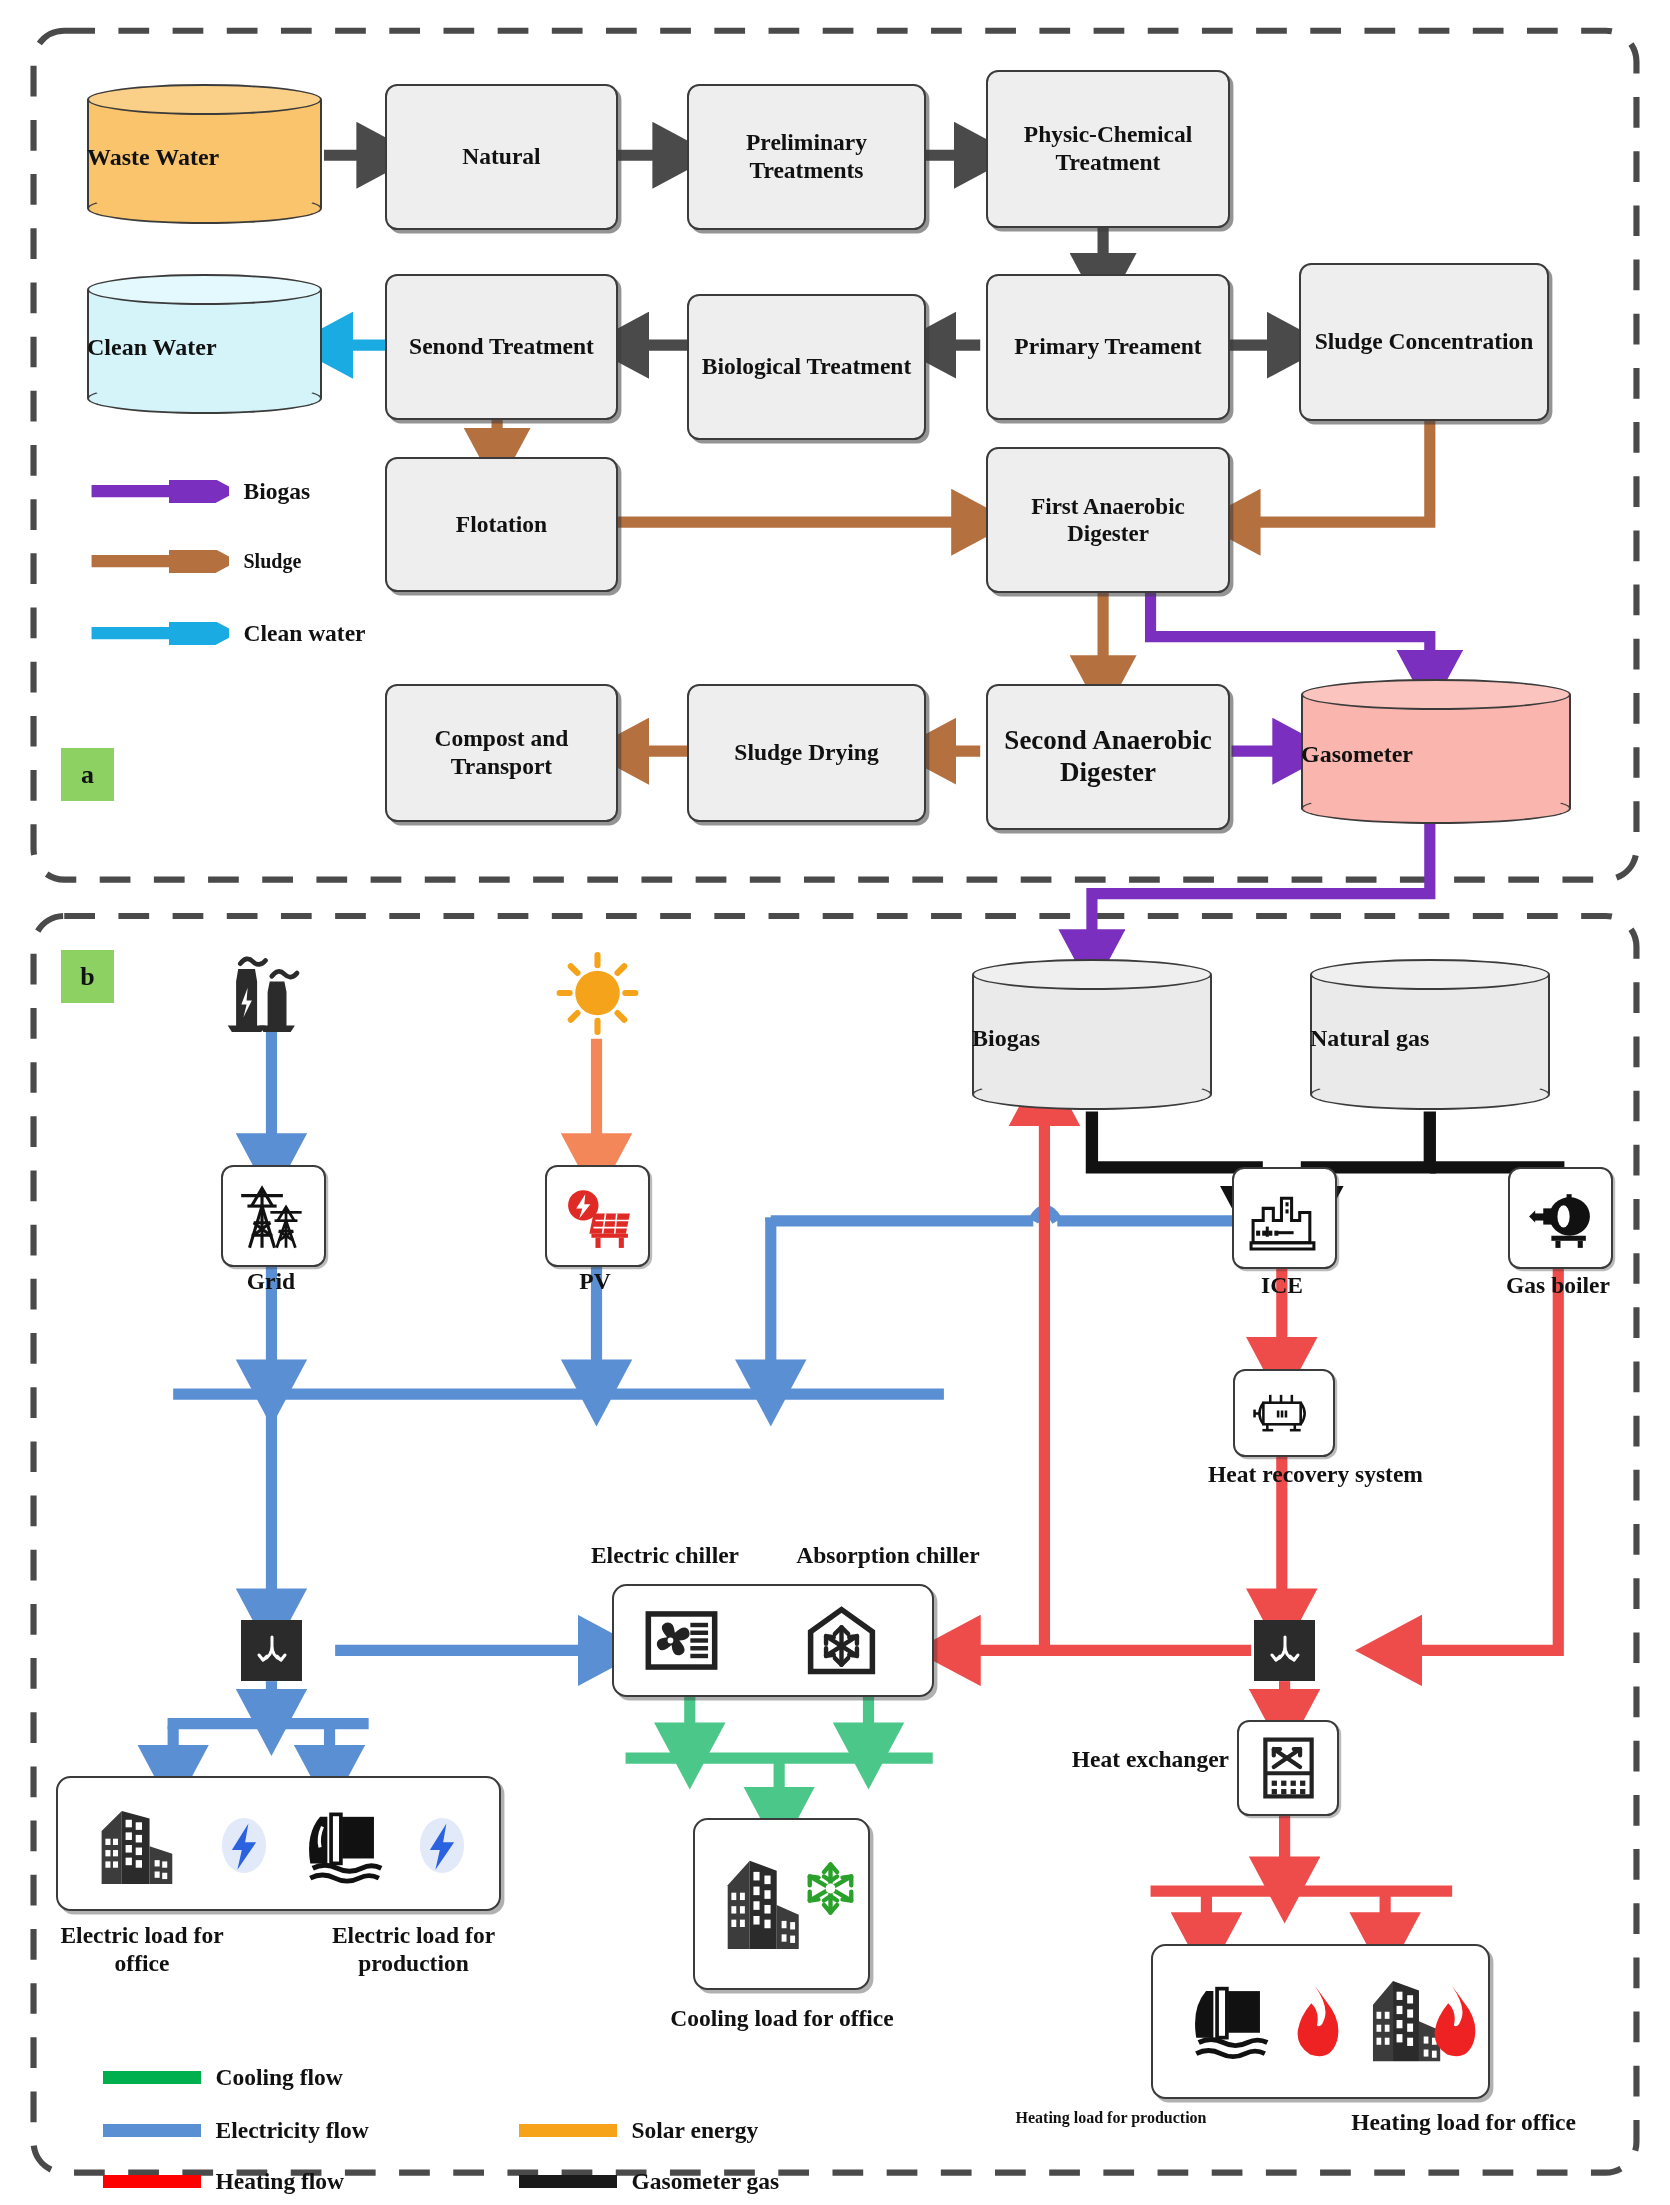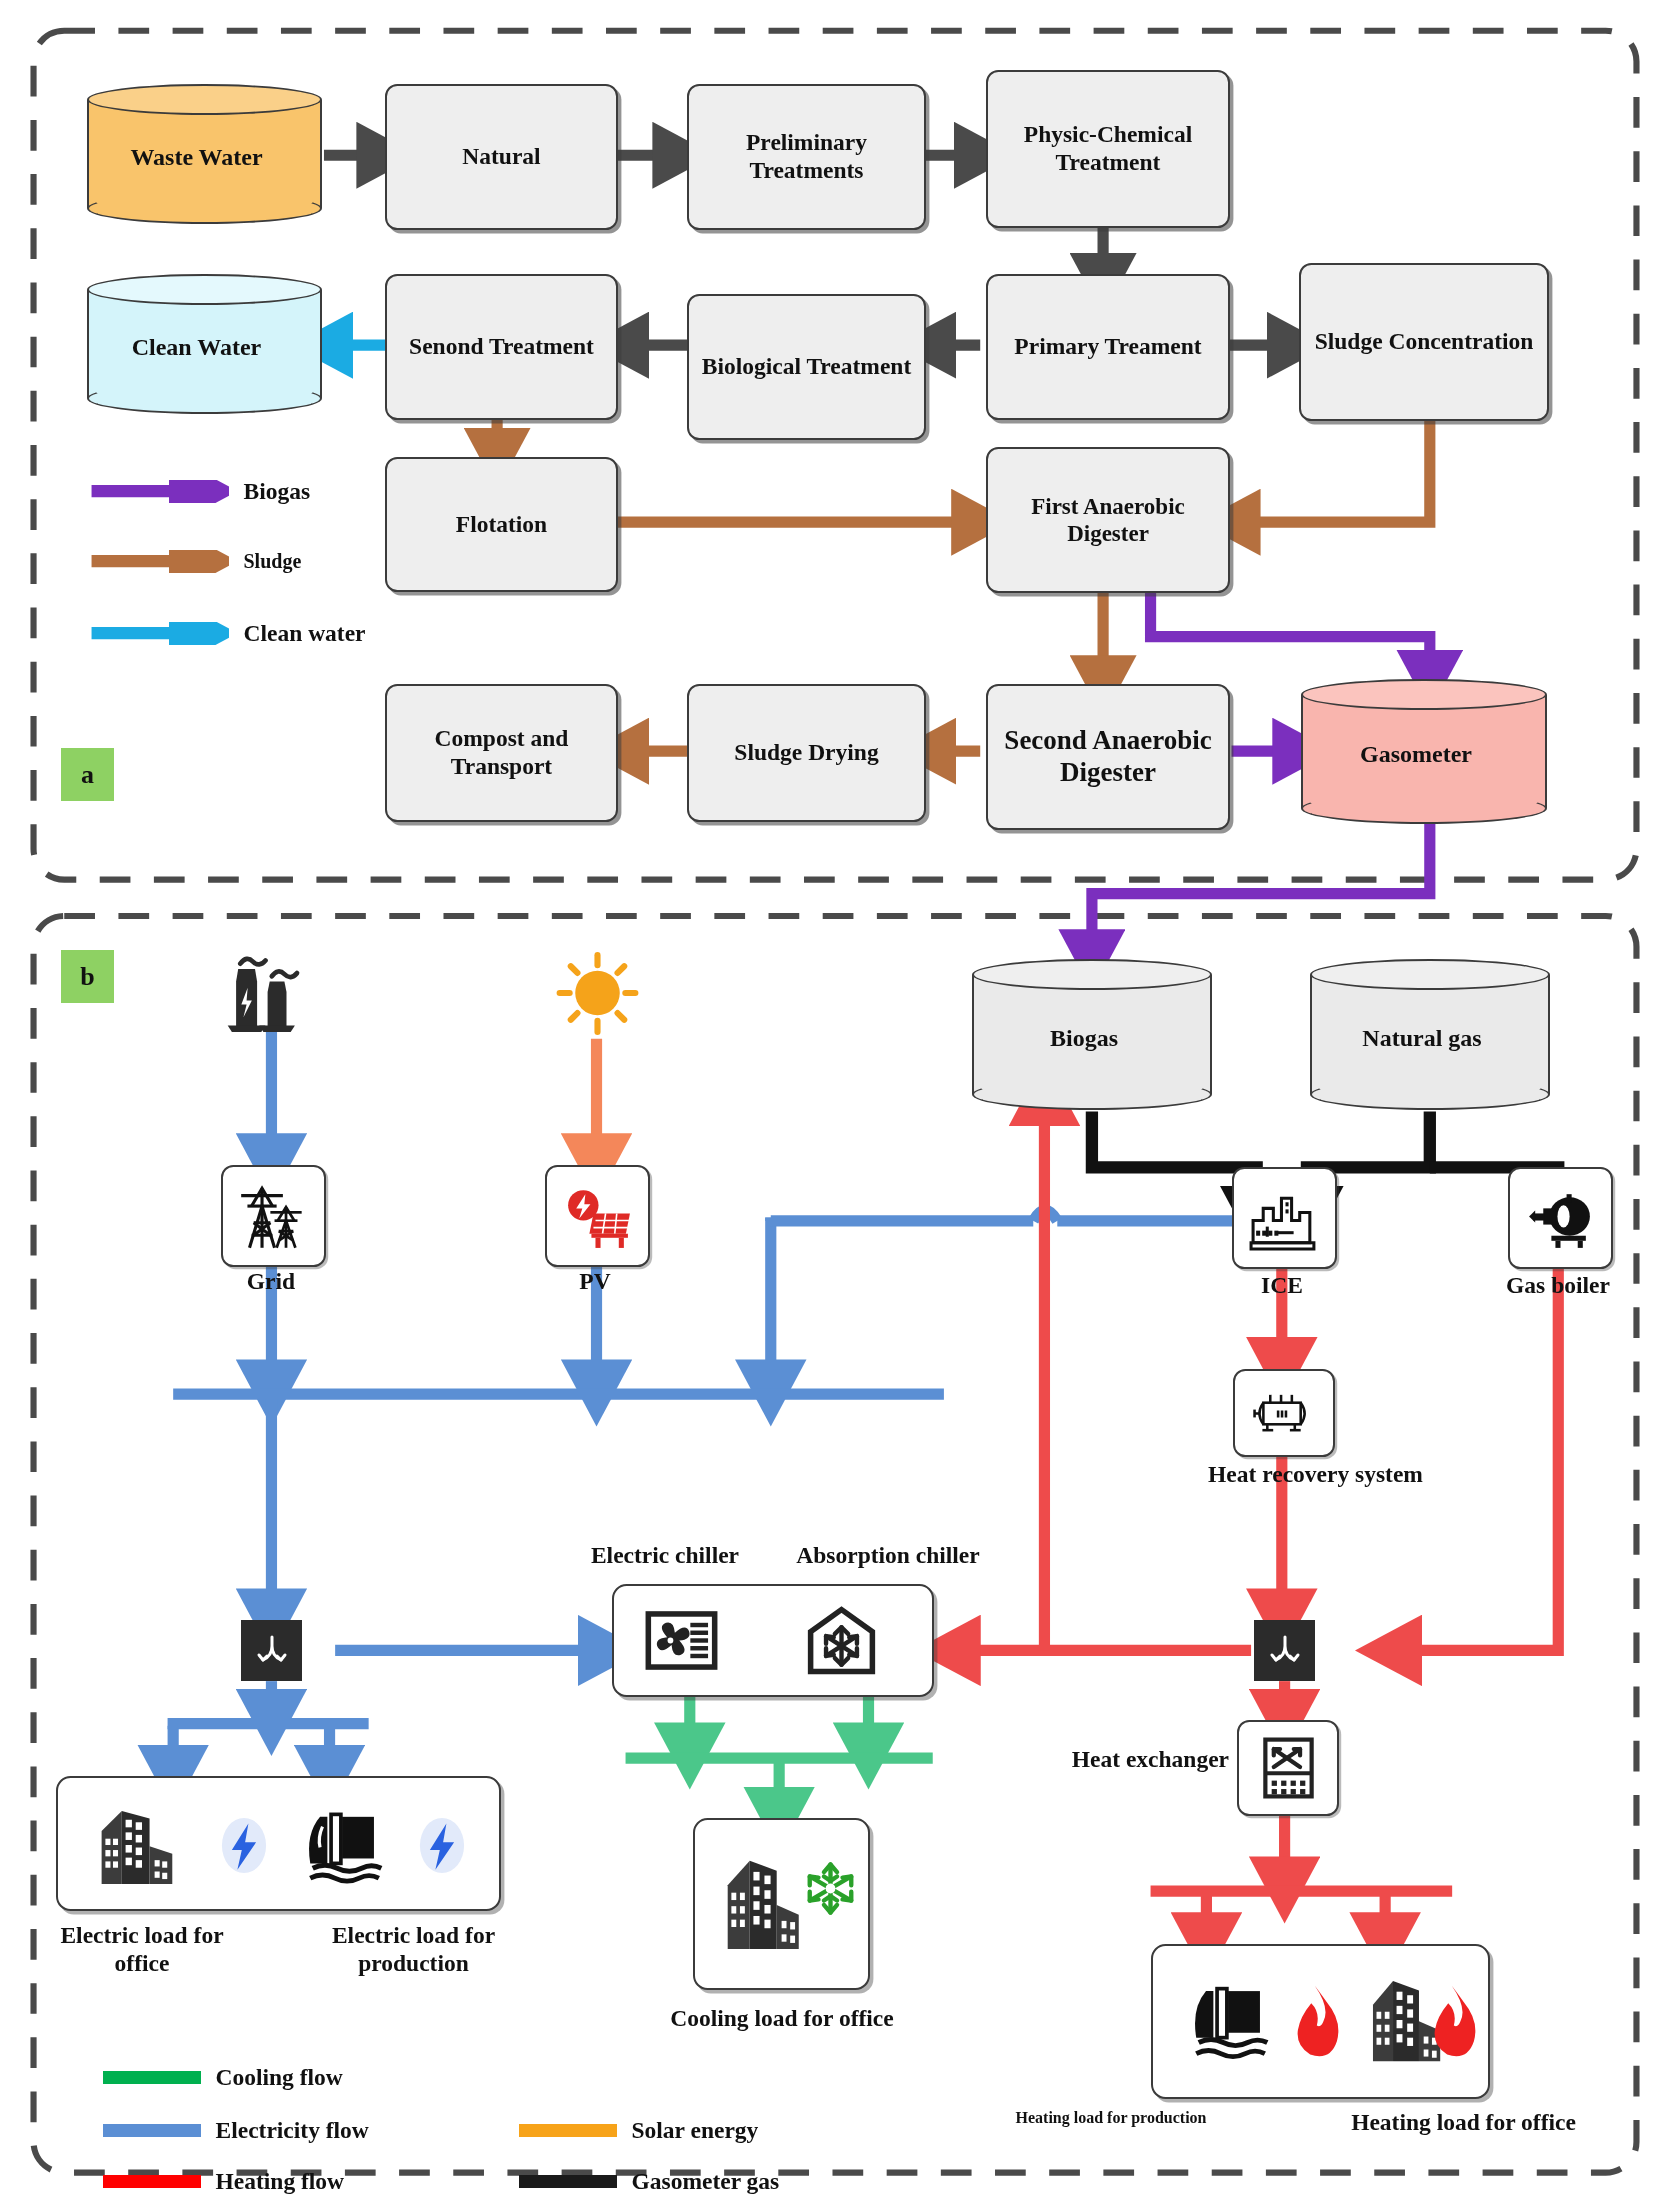--- a/index.html
+++ b/index.html
@@ -16,21 +16,21 @@
     font-weight:bold;color:#111;line-height:1.18;
     font-family:"Liberation Serif", serif;
   }
   .pbox span{display:block;padding:0 5.6px;}
 
   
   .cyl{position:absolute;}
   .cyl .body{position:absolute;left:0;right:0;top:15.6px;bottom:15.6px;border-left:2.2px solid #3b3b3b;border-right:2.2px solid #3b3b3b;}
   .cyl .top{position:absolute;left:0;right:0;top:0;height:31px;border:2.2px solid #3b3b3b;border-radius:50%;box-sizing:border-box;}
   .cyl .bot{position:absolute;left:0;right:0;bottom:0;height:31px;border:2.2px solid #3b3b3b;border-radius:50%;box-sizing:border-box;border-top-color:transparent;}
-  .cyl .lbl{position:absolute;left:0;right:16px;top:52%;transform:translateY(-50%);text-align:center;
+  .cyl .lbl{position:absolute;left:0;right:16px;top:52%;transform:translateY(-50%);text-align:left;
     font-weight:bold;color:#111;font-family:"Liberation Serif", serif;}
 
   
   .tile{position:absolute;background:#fff;border:2.2px solid #3b3b3b;border-radius:12.3px;
         display:flex;align-items:center;justify-content:center;
         box-shadow:2.2px 2.2px 0 rgba(60,60,60,.35);}
   .tile svg{display:block;}
 
   
   .loadbox{position:absolute;background:#fff;border:2.8px solid #3b3b3b;border-radius:14.5px;
@@ -193,21 +193,21 @@
     <div class="lbl" style="font-size:24px;">Waste Water</div>
   </div>
 
   <div class="cyl" style="left:87px;top:274px;width:235px;height:140px;">
     <div class="body" style="background:#D4F4FA;"></div>
     <div class="bot" style="background:#D4F4FA;"></div>
     <div class="top" style="background:#E4F9FD;"></div>
     <div class="lbl" style="font-size:24px;">Clean Water</div>
   </div>
 
-  <div class="cyl" style="left:1301px;top:679px;width:246px;height:145px;">
+  <div class="cyl" style="left:1301px;top:679px;width:246px;height:145px;padding-left:24px;">
     <div class="body" style="background:#F9B5AE;"></div>
     <div class="bot" style="background:#F9B5AE;"></div>
     <div class="top" style="background:#FBC4BE;"></div>
     <div class="lbl" style="font-size:24px;">Gasometer</div>
   </div>
 
   <div class="pbox" style="left:385px;top:84px;width:229px;height:142px;font-size:23.5px;">
     <span>Natural</span>
   </div>
 

